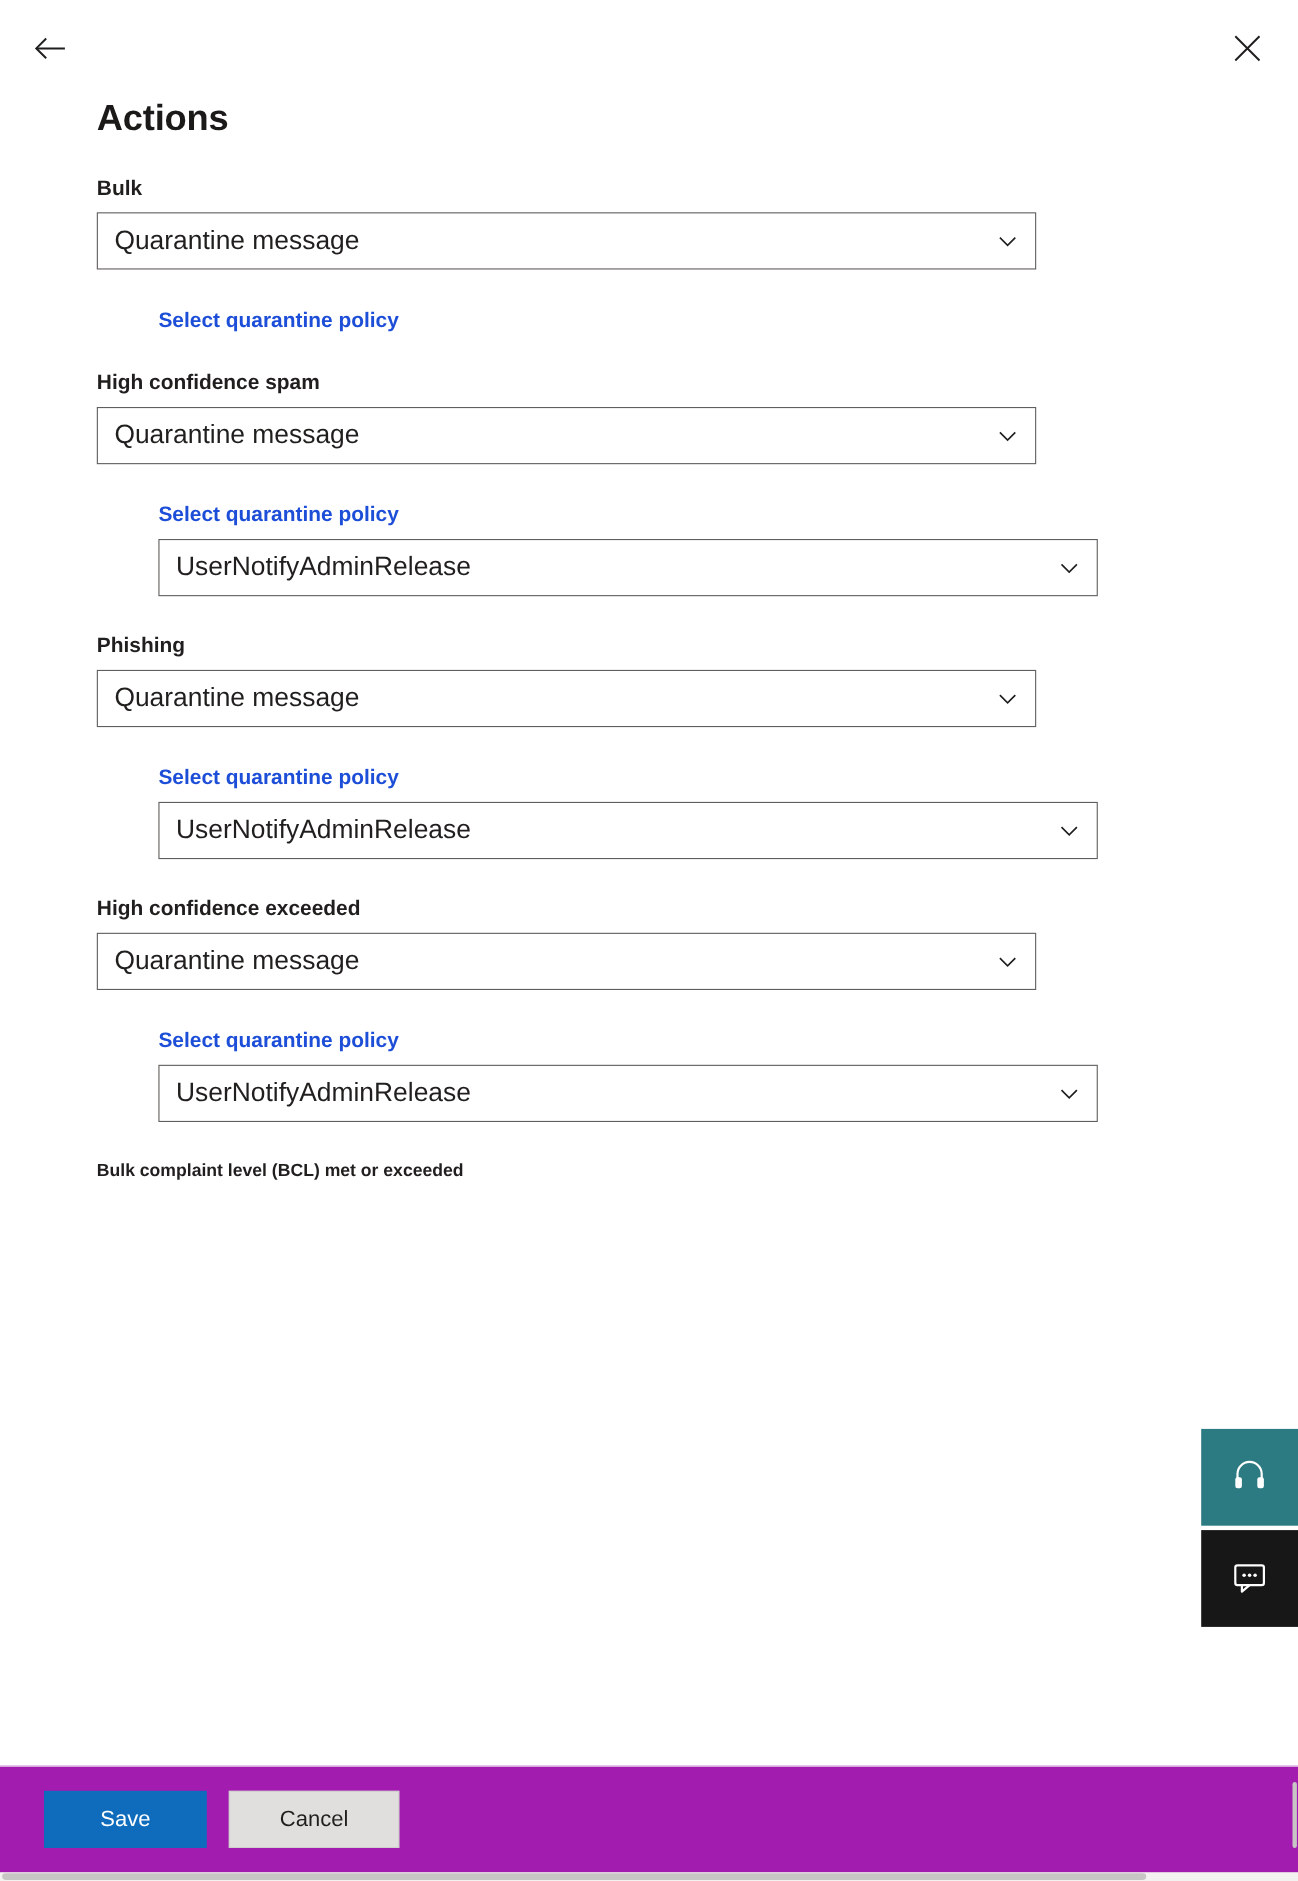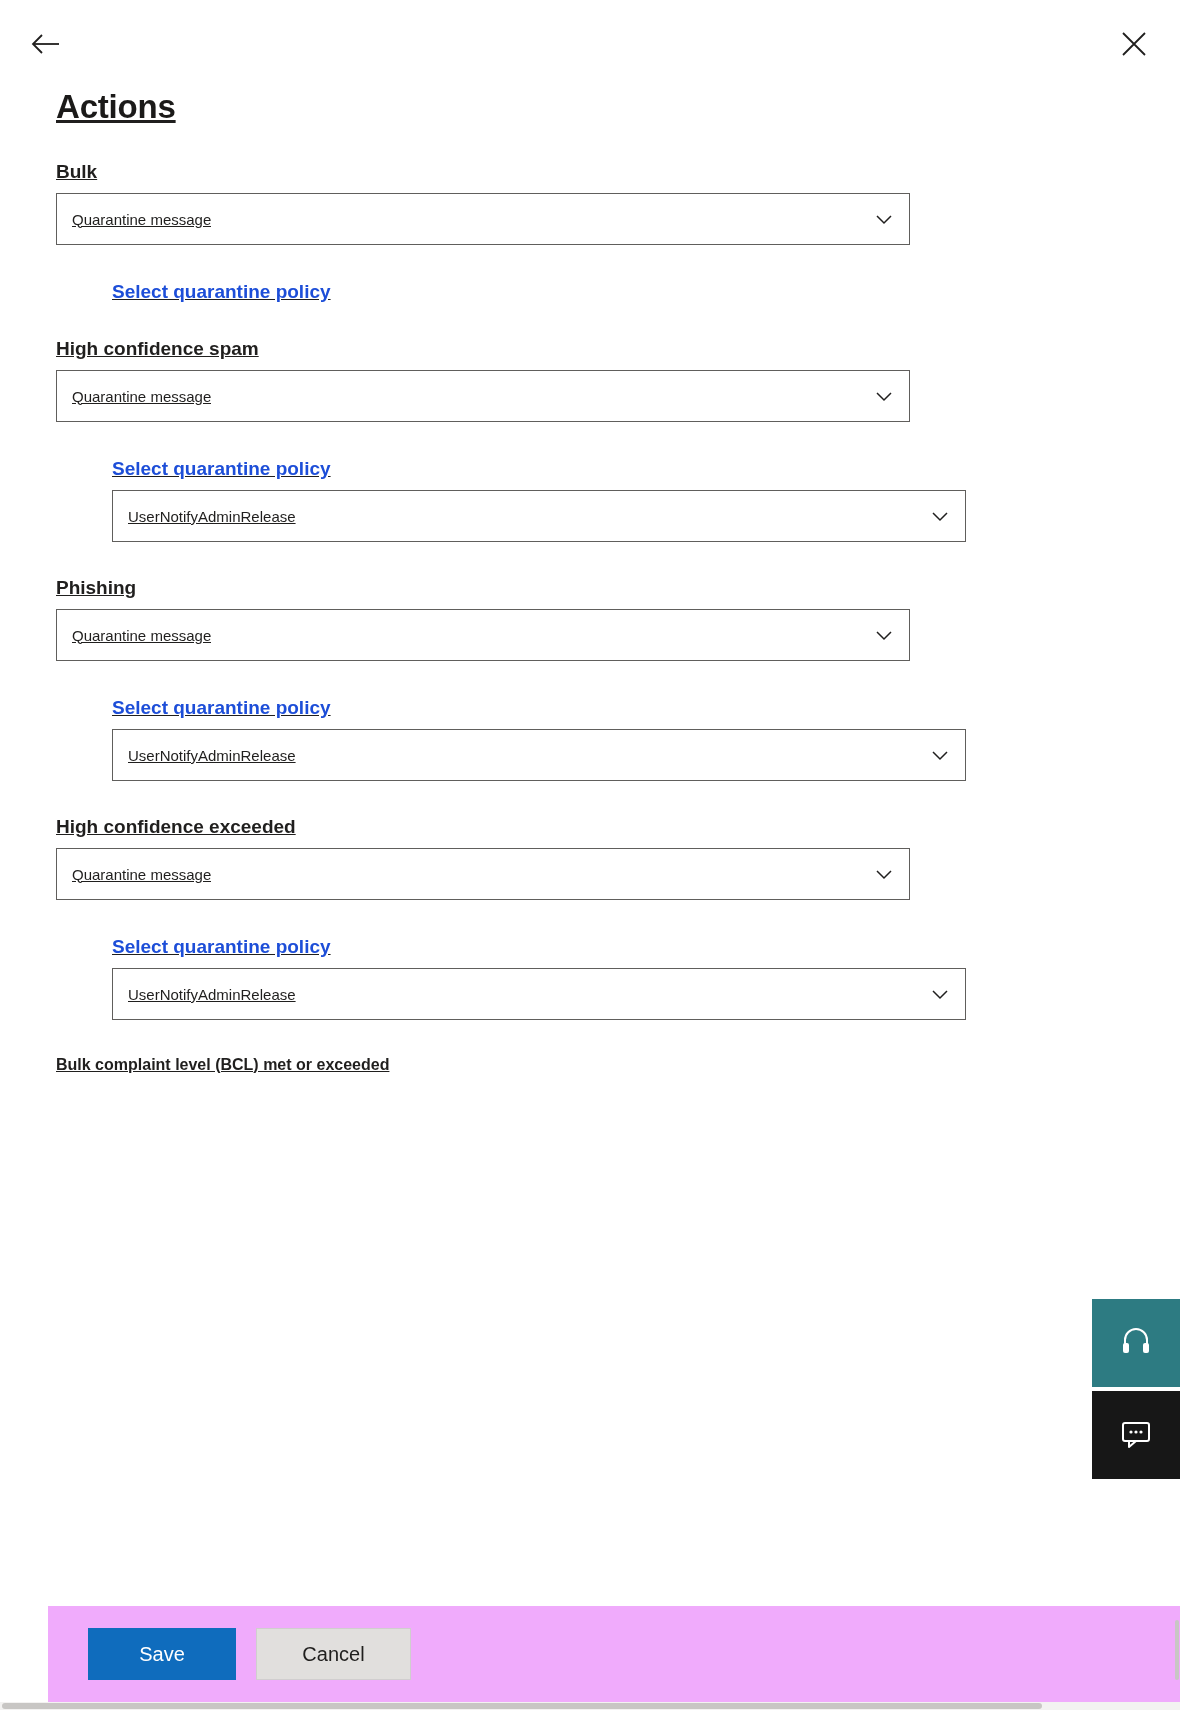--- a/index.html
+++ b/index.html
@@ -56,23 +56,22 @@
   }
   .back-btn svg, .close-btn svg { display: block; }
 
   
   .content {
     position: absolute;
     top: 74px;
     left: 0;
     right: 0;
     bottom: 104px;
-    padding: 0 56px 0 56px;
+    padding: 0 56px 0 88px;
     overflow: hidden;
-    text-decoration: underline;
   }
   h1.page-title {
     font-size: 33px;
     font-weight: 700;
     margin: 14px 0 0 0;
     letter-spacing: -0.2px;
     color: #1b1a19;
   }
 
   .field-label {
@@ -94,21 +93,21 @@
     position: relative;
     height: 52px;
     border: 1px solid #605e5c;
     background: #ffffff;
     display: flex;
     align-items: center;
     box-sizing: border-box;
     cursor: pointer;
   }
   .select-box .value {
-    font-size: 15px;
+    font-size: 24px;
     color: #201f1e;
     padding-left: 15px;
     font-weight: 400;
     white-space: nowrap;
     overflow: hidden;
     text-overflow: ellipsis;
   }
   .select-box .chev {
     position: absolute;
     right: 14px;
@@ -143,23 +142,22 @@
     overflow: hidden;
   }
 
   
   .footer {
     position: absolute;
     left: 0;
     right: 0;
     bottom: 0;
     height: 104px;
-    background: #f0abfc;
+    background: #a21caf;
     border-top: 1px solid #ffffff;
-    margin-left: 48px;
   }
   .btn {
     position: absolute;
     top: 22px;
     height: 52px;
     font-size: 20px;
     font-family: "Liberation Sans", sans-serif;
     cursor: pointer;
     border: none;
     box-sizing: border-box;

